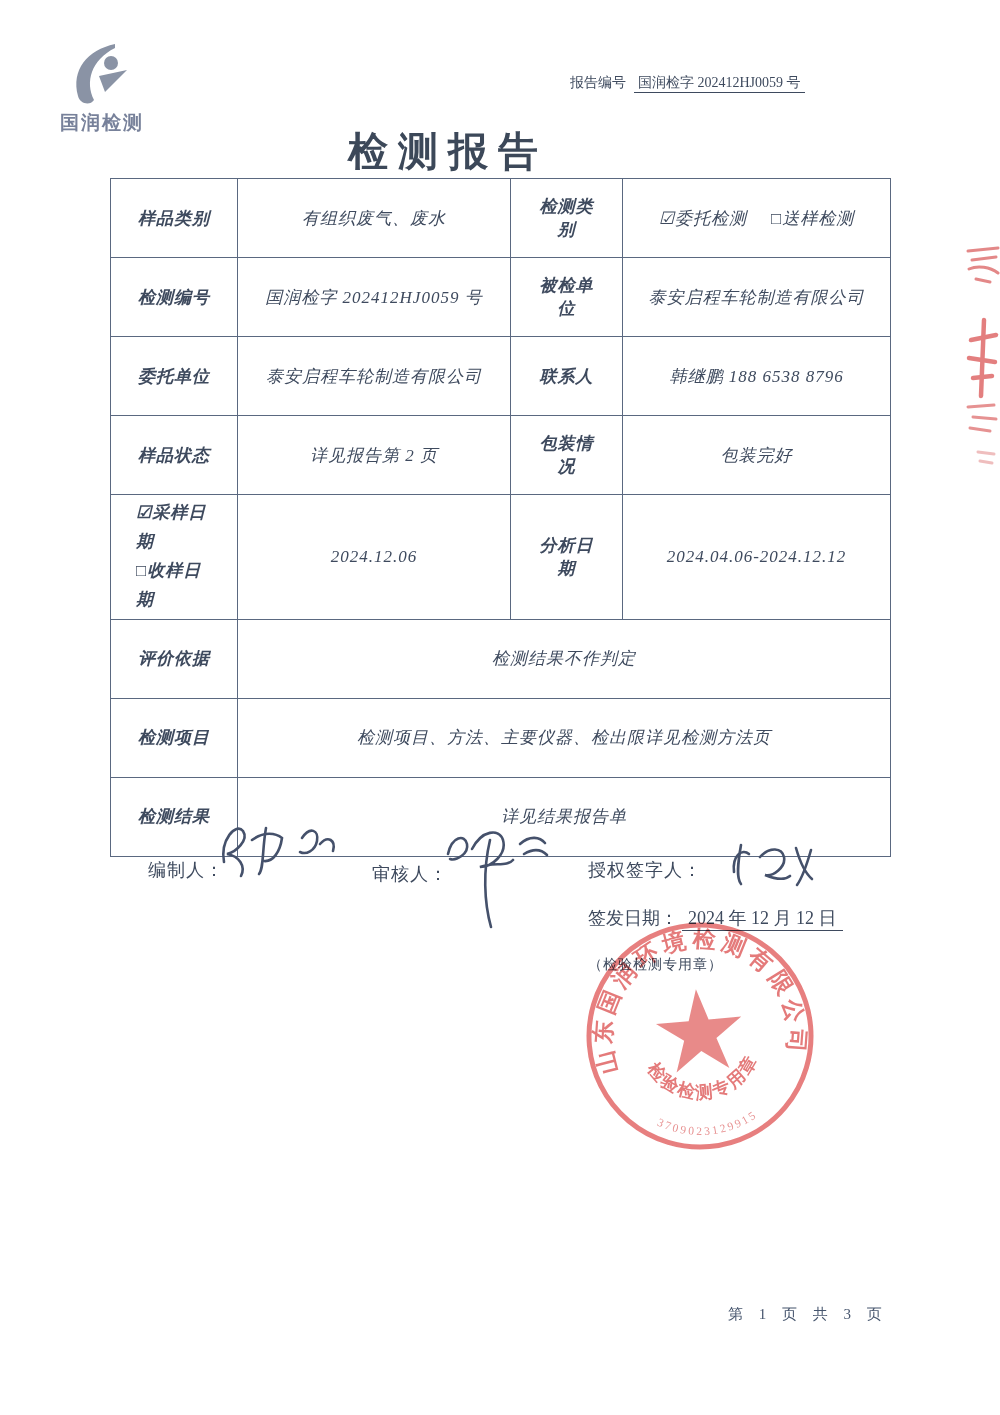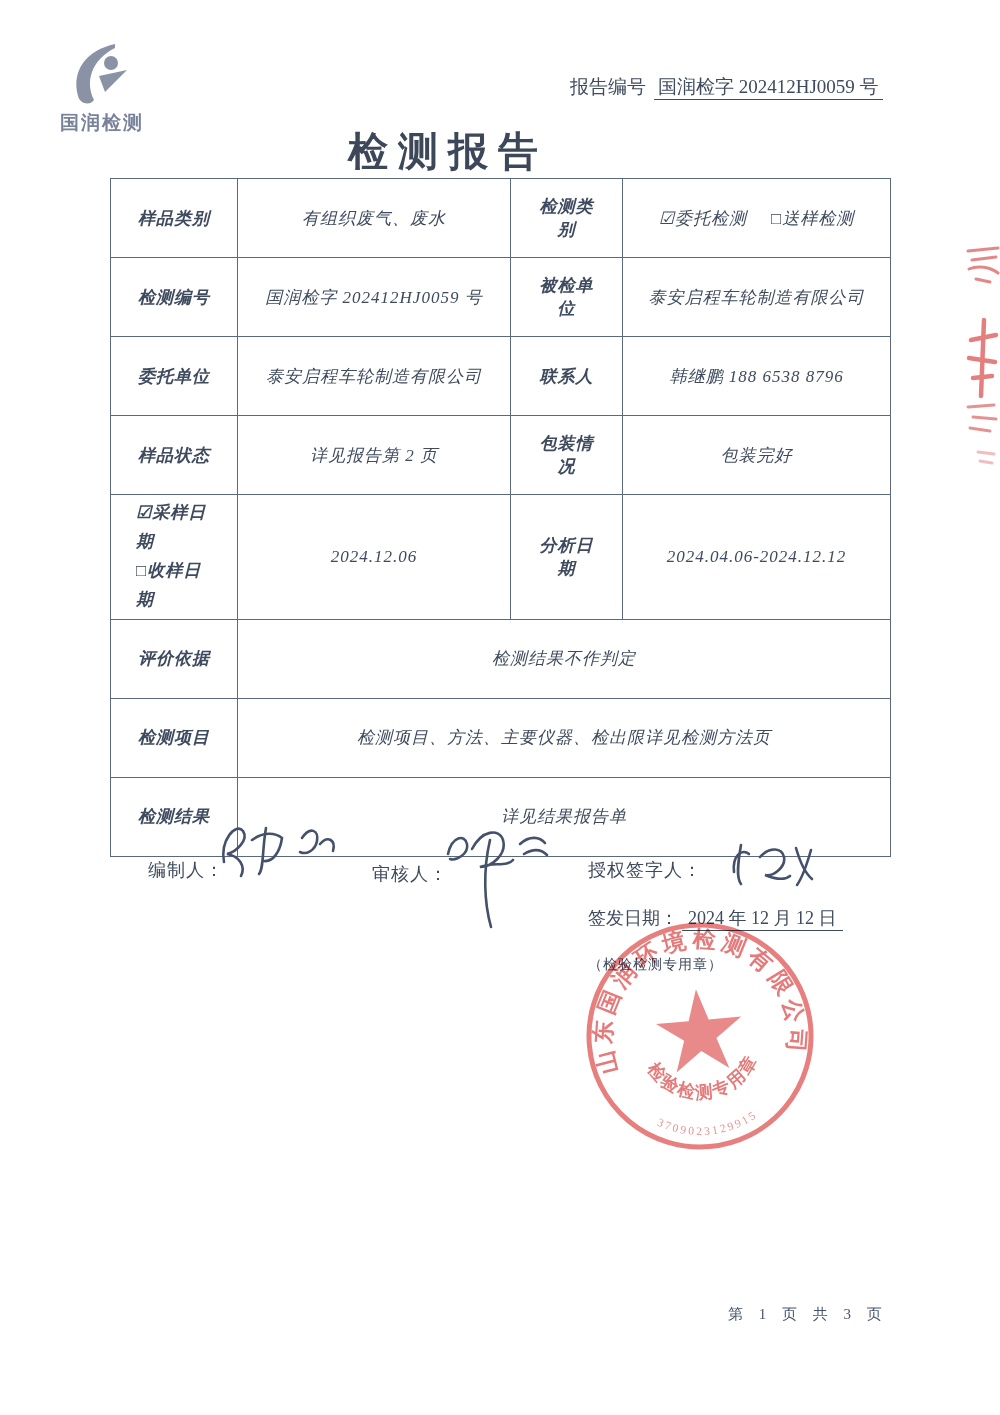--- a/index.html
+++ b/index.html
@@ -12,21 +12,21 @@
 
   
   .logo{position:absolute;left:50px;top:42px;width:104px;text-align:center;}
   .logo-icon{display:block;margin:0 auto;}
   .logo-text{
     display:block;margin-top:2px;font-family:"Liberation Sans","DejaVu Sans",sans-serif;
     font-weight:bold;font-size:19px;color:#77819a;letter-spacing:2px;
   }
 
   
-  .report-no{position:absolute;left:570px;top:74px;font-size:19px;white-space:nowrap;}
+  .report-no{position:absolute;left:570px;top:74px;font-size:14px;white-space:nowrap;}
   .report-no .val{border-bottom:1.5px solid #3e4a5e;padding:0 4px 2px 4px;margin-left:8px;}
 
   
   .doc-title{
     position:absolute;left:0;top:124px;width:896px;text-align:center;
     font-size:40px;font-weight:bold;letter-spacing:10px;color:#3c4859;
   }
 
   
   table.main{

